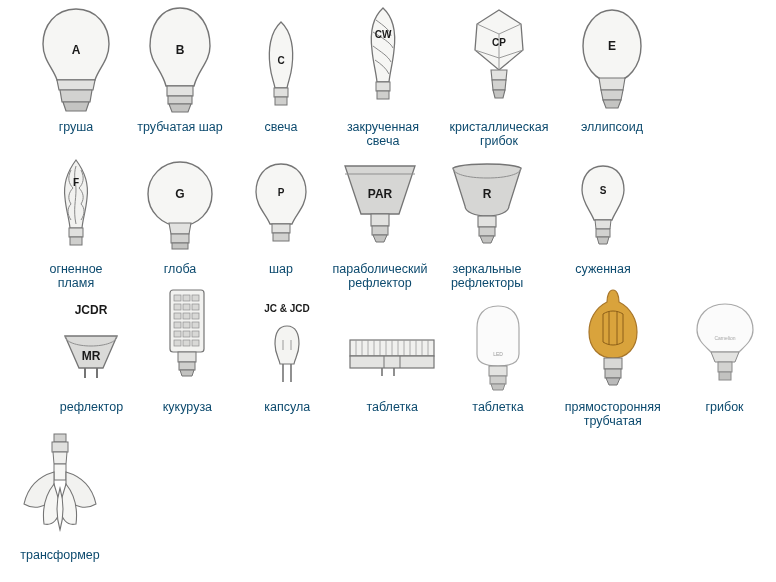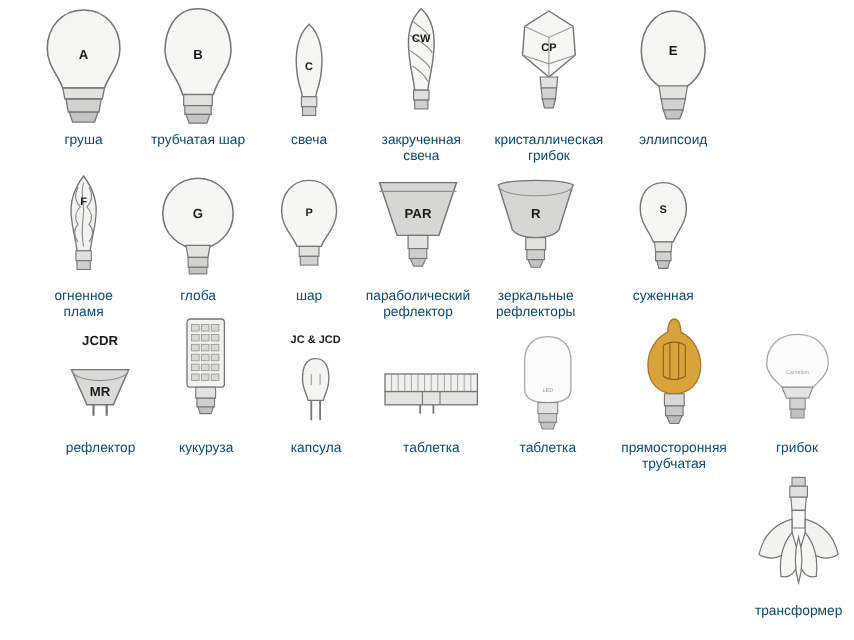--- a/index.html
+++ b/index.html
@@ -51,21 +51,21 @@
     font-size: 10px;
     font-weight: bold;
     fill: #1a1a1a;
   }
   svg { display: block; overflow: visible; }
 
   
   #row1 { padding-left: 26px; padding-top: 4px; }
   #row2 { padding-left: 26px; padding-top: 10px; }
   #row3 { padding-left: 42px; padding-top: 6px; }
-  #row4 { padding-left: 10px; padding-top: 6px; justify-content: flex-end; }
+  #row4 { padding-left: 10px; padding-top: 6px; }
 </style>
 </head>
 <body>
 
 <div id="sheet">
 
   <div class="row" id="row1">
 
     <div class="cell" style="width:100px">
       <div class="art" style="height:112px">

